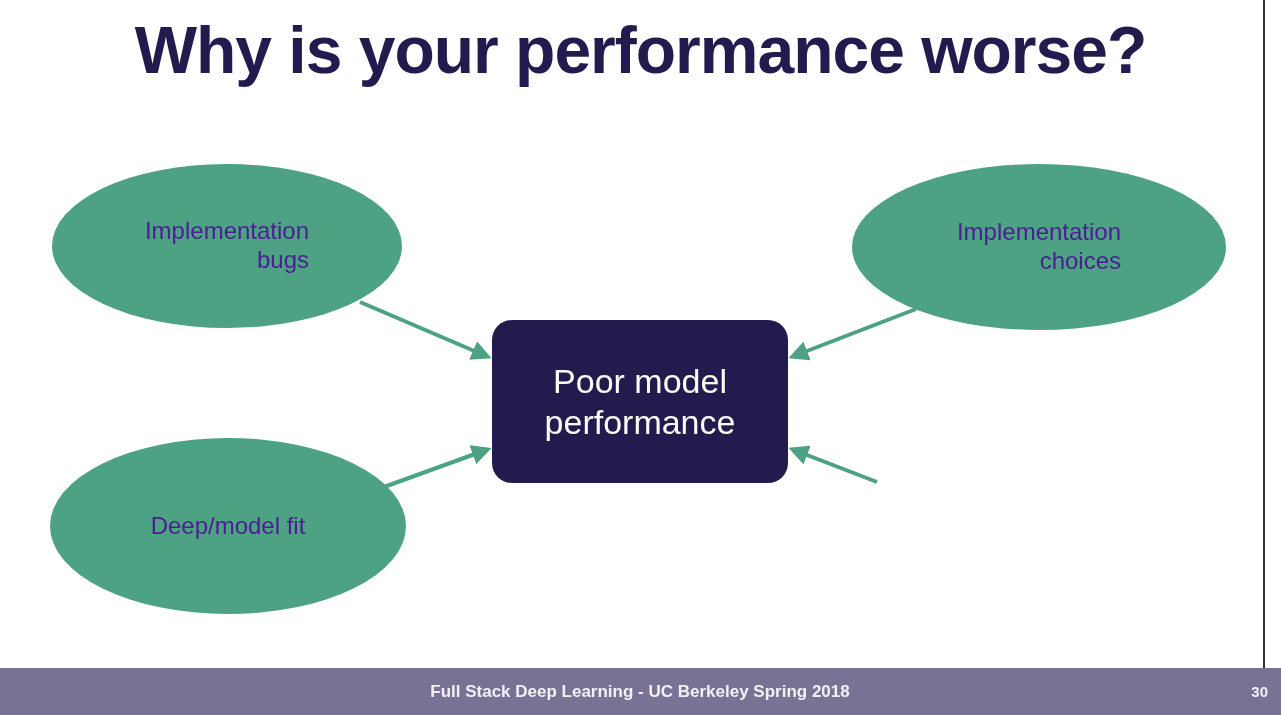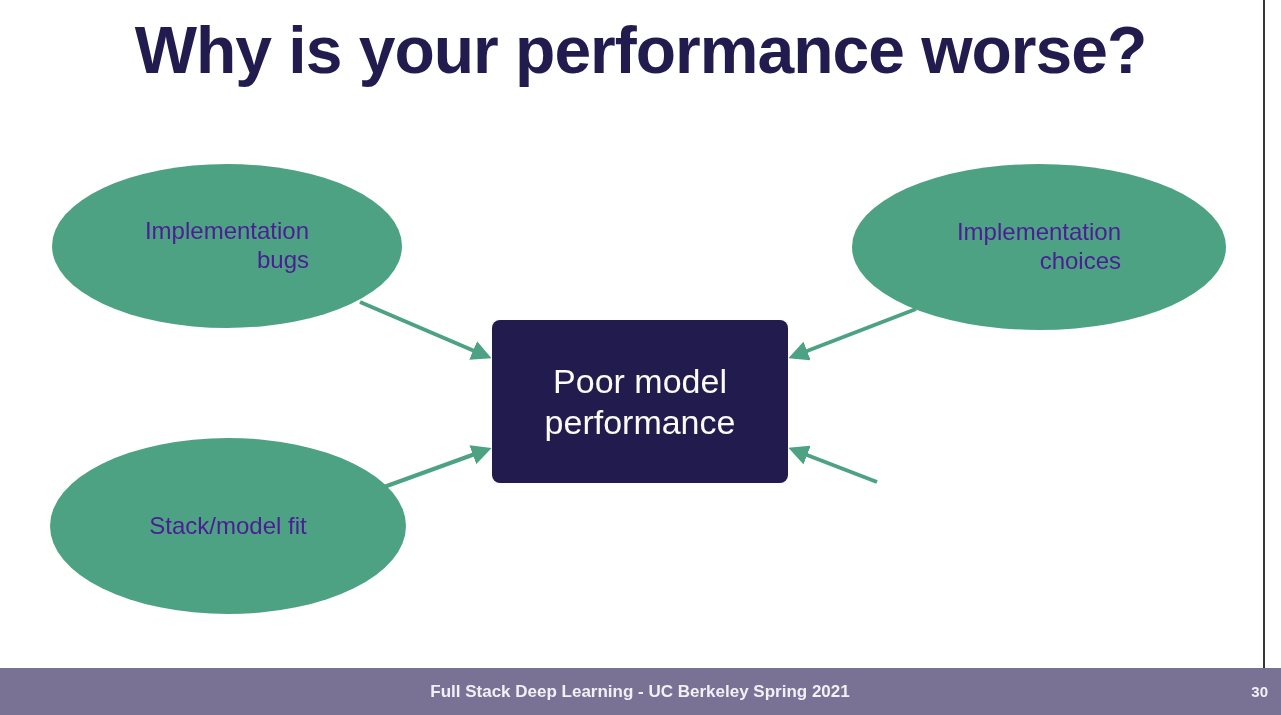--- a/index.html
+++ b/index.html
@@ -45,21 +45,21 @@
   .node-data-model-fit        { left: 50px;  top: 438px; width: 356px; height: 176px; }
   .node-dataset-construction  { left: 849px; top: 441px; width: 378px; height: 176px; }
 
   .node-center {
     position: absolute;
     left: 492px;
     top: 320px;
     width: 296px;
     height: 163px;
     background: var(--center-navy, #221b4e);
-    border-radius: 8px;
+    border-radius: 20px;
     display: flex;
     align-items: center;
     justify-content: center;
     text-align: center;
     color: #fcfaf4;
     font-size: 34px;
     font-weight: 500;
     line-height: 1.2;
     white-space: pre-line;
   }
@@ -149,26 +149,26 @@
     <line class="arrow-line" x1="384" y1="487" x2="486" y2="450" marker-end="url(#arrowhead)"></line>
     <line class="arrow-line" x1="877" y1="482" x2="794" y2="450" marker-end="url(#arrowhead)"></line>
   </svg>
 
   <div class="node-ellipse node-implementation-bugs">Implementation
 bugs</div>
 
   <div class="node-ellipse node-hyperparameter-choices">Implementation
 choices</div>
 
-  <div class="node-ellipse node-data-model-fit">Stack/model fit</div>
+  <div class="node-ellipse node-data-model-fit">Deep/model fit</div>
 
 
   <div class="node-center">Poor model
 performance</div>
 
   <div class="footer-bar">
-    <div class="footer-course">Full Stack Deep Learning - UC Berkeley Spring 2021</div>
+    <div class="footer-course">Full Stack Deep Learning - UC Berkeley Spring 2018</div>
     <div class="footer-page">30</div>
   </div>
 
   <div class="slide-right-border"></div>
 
 </div>
 
 </body></html>

